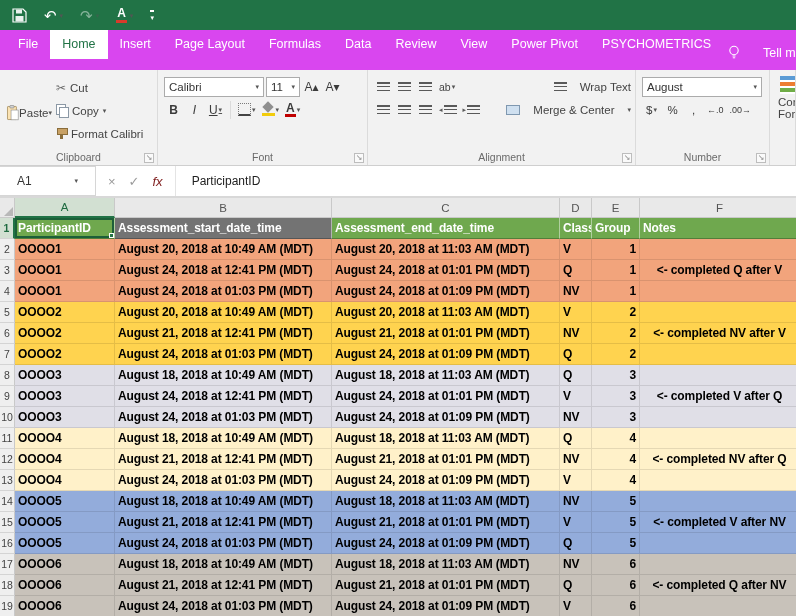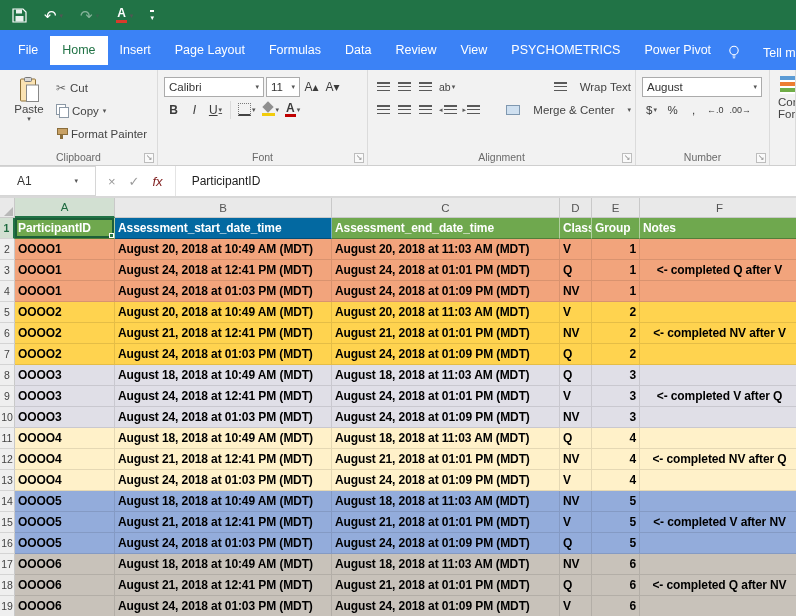--- a/index.html
+++ b/index.html
@@ -8,38 +8,38 @@
 
   
   .qat{height:30px;background:#217346;display:flex;align-items:center;gap:17px;padding-left:12px;color:#fff}
   .qat-btn{display:flex;align-items:center;gap:3px;color:#fff;font-size:15px;line-height:1;cursor:default}
   .qat-btn .dd{font-size:7px;opacity:.95}
   .qat-btn.disabled{opacity:.45}
   .qat-a{font-weight:bold;font-size:12px;border-bottom:3px solid #D83B2B;padding:0 1px;line-height:1.05}
   .over-dd{display:inline-block;border-top:2px solid #fff;font-size:7px;padding-top:2px}
 
   
-  .tabrow{height:40px;background:#3b82f6;display:flex;align-items:center;padding-left:6px;position:relative}
+  .tabrow{height:40px;background:#d946ef;display:flex;align-items:flex-start;padding-left:6px;position:relative}
   .tab{color:#fff;font-size:12.5px;padding:7px 12px 8px;white-space:nowrap;cursor:default}
   .tab.active{background:#fff;color:#217346}
   .tellme{position:absolute;right:0;bottom:0;display:flex;align-items:center;gap:23px;color:#fff;
     font-size:12.5px;padding:0 0 10px 4px;width:72px;overflow:hidden;white-space:nowrap}
 
   
   .ribbon{height:96px;background:#F2F2F2;border-bottom:1px solid #CFCFCF;display:flex;overflow:hidden}
   .rgroup{position:relative;border-right:1px solid #DBDBDB;padding:5px 4px 17px 6px;flex:none;height:100%}
   .rg-footer{position:absolute;left:0;right:0;bottom:2px;text-align:center;font-size:10.5px;color:#6a6a6a}
   .launcher{position:absolute;right:3px;bottom:2px;font-size:8px;color:#8a8a8a;border:1px solid #BDBDBD;
     width:10px;height:10px;line-height:8px;text-align:center;background:#fafafa}
   .dd{font-size:7px;color:#555}
   .rowline{display:flex;align-items:center;height:23px;gap:2px}
 
   
   .g-clipboard{width:158px;display:flex;gap:4px}
-  .paste-btn{width:46px;display:flex;flex-direction:column;align-items:center;font-size:11.5px;color:#444;padding-top:2px;cursor:default}
+  .paste-btn{width:46px;display:flex;flex-direction:row;align-items:center;font-size:11.5px;color:#444;padding-top:2px;cursor:default}
   .clip-col{display:flex;flex-direction:column;justify-content:flex-start;gap:2px;padding-top:2px}
   .small-btn{display:flex;align-items:center;gap:4px;font-size:11.5px;color:#444;height:21px;cursor:default;white-space:nowrap}
   .copy-ic{position:relative;width:12px;height:13px;display:inline-block;flex:none}
   .copy-ic::before,.copy-ic::after{content:"";position:absolute;width:8px;height:9px;border:1px solid #8B98A5;background:#fff}
   .copy-ic::before{left:0;top:0}.copy-ic::after{left:3px;top:3px}
   .brush-ic{display:inline-block;width:11px;height:12px;position:relative;flex:none}
   .brush-ic::before{content:"";position:absolute;left:1px;top:0;width:9px;height:5px;background:#C8A165;border:1px solid #8a6d3b}
   .brush-ic::after{content:"";position:absolute;left:4px;top:6px;width:3px;height:5px;background:#8a6d3b}
   .scissors{font-size:12px;color:#666}
 
@@ -139,22 +139,22 @@
 <div class="tabrow">
   <div style="display:flex;align-items:flex-end">
       <div class="tab">File</div>
       <div class="tab active">Home</div>
       <div class="tab">Insert</div>
       <div class="tab">Page Layout</div>
       <div class="tab">Formulas</div>
       <div class="tab">Data</div>
       <div class="tab">Review</div>
       <div class="tab">View</div>
+      <div class="tab">Power Pivot</div>
       <div class="tab">PSYCHOMETRICS</div>
-      <div class="tab">Power Pivot</div>
     </div>
   <div class="tellme">
     <svg width="12" height="15" viewBox="0 0 12 15">
         <circle cx="6" cy="5.5" r="4.2" fill="none" stroke="#fff" stroke-width="1.1"></circle>
         <path d="M4.5 11h3M4.8 12.8h2.4" stroke="#fff" stroke-width="1"></path>
       </svg>
     <span>Tell m</span>
   </div>
 </div>
 
@@ -175,21 +175,21 @@
         <span class="scissors">✂</span>
         <span>Cut</span>
       </div>
       <div class="small-btn">
         <span class="copy-ic"></span>
         <span>Copy</span>
         <span class="dd">▾</span>
       </div>
       <div class="small-btn">
         <span class="brush-ic"></span>
-        <span>Format Painter</span>
+        <span>Format Calibri</span>
       </div>
     </div>
     <div class="rg-footer">Clipboard</div>
     <span class="launcher">↘</span>
   </div>
 
   <div class="rgroup g-font">
     <div class="rowline">
       <div class="combo font-name">
         <span>Calibri</span>
@@ -331,21 +331,21 @@
       <div class="colhead cw-b">B</div>
       <div class="colhead cw-c">C</div>
       <div class="colhead cw-d">D</div>
       <div class="colhead cw-e">E</div>
       <div class="colhead cw-f">F</div>
     </div>
   <div>
       <div class="grid-row header-row">
         <div class="rownum sel">1</div>
         <div class="cell cw-a a1-selected" style="background: rgb(111, 168, 78);">ParticipantID<span class="fill-handle"></span></div>
-        <div class="cell cw-b" style="background: #0369a1;">Assessment_start_date_time</div>
+        <div class="cell cw-b" style="background: #737373;">Assessment_start_date_time</div>
         <div class="cell cw-c" style="background: rgb(111, 168, 78);">Assessment_end_date_time</div>
         <div class="cell cw-d" style="background: rgb(111, 168, 78);">Class</div>
         <div class="cell cw-e" style="background: rgb(111, 168, 78);">Group</div>
         <div class="cell cw-f" style="background: rgb(111, 168, 78);">Notes</div>
       </div>
       <div class="grid-row">
         <div class="rownum">2</div>
         <div class="cell cw-a" style="background: rgb(242, 164, 124);">OOOO1</div>
         <div class="cell cw-b" style="background: rgb(242, 164, 124);">August 20, 2018 at 10:49 AM (MDT)</div>
         <div class="cell cw-c" style="background: rgb(242, 164, 124);">August 20, 2018 at 11:03 AM (MDT)</div>

